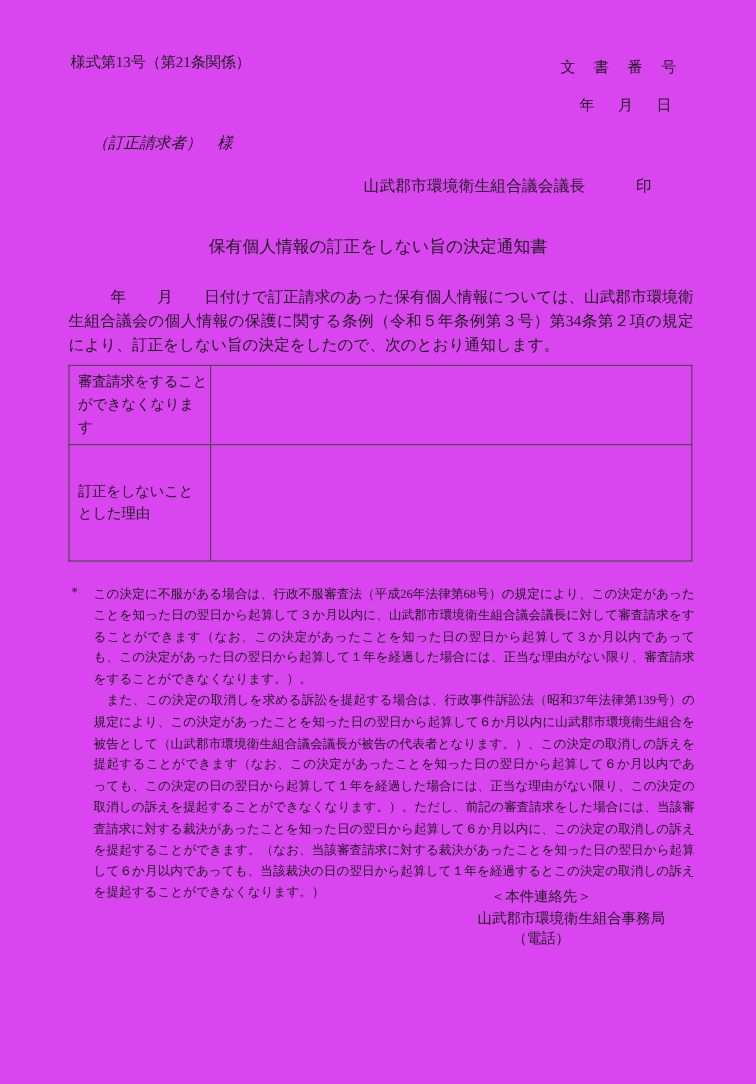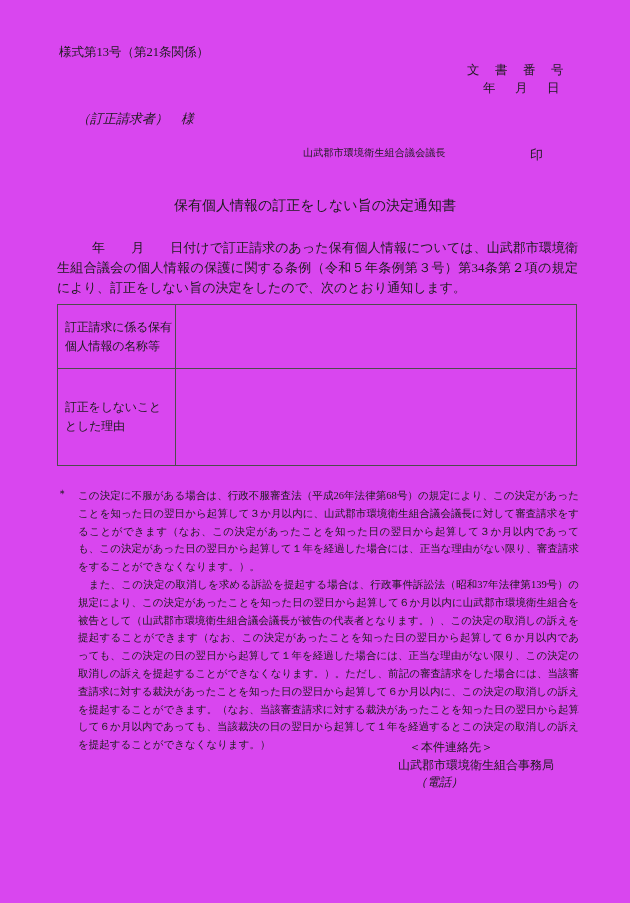--- a/index.html
+++ b/index.html
@@ -15,39 +15,39 @@
     background: #d946ef;
     overflow: hidden;
   }
   .abs { position: absolute; }
 
   .form-number {
     left: 59px; top: 44px;
     font-size: 12.5px;
   }
   .doc-number {
-    right: 65px; top: 62px;
+    right: 65px; top: 48px;
     font-size: 12.5px;
     letter-spacing: 1.5px;
     text-align: left;
   }
   .date-line {
     right: 67px; top: 80px;
     font-size: 12.5px;
     letter-spacing: 3.5px;
     text-align: center;
   }
   .addressee {
     left: 77px; top: 110px;
     font-size: 13px;
     font-style: italic;
   }
   .sender {
     left: 303px; top: 146px;
-    font-size: 10px;
+    font-size: 13px;
     letter-spacing: 0.2px;
   }
   .seal {
     left: 530px; top: 146px;
     font-size: 13px;
   }
   .doc-title {
     left: 0; top: 197px;
     width: 630px;
     text-align: center;
@@ -96,21 +96,21 @@
   }
   .note-text p { margin: 0; }
 
   .contact {
     left: 398px; top: 739px;
     font-size: 12px;
     line-height: 17.6px;
   }
   .contact .c-header { margin-left: 11px; }
   .contact .c-person { margin-left: 17px; }
-  .contact .c-phone  { margin-left: 17px; font-style: italic; }
+  .contact .c-phone  { margin-left: 29px; }
 </style>
 </head>
 <body>
 
 <div class="page">
 
   <div class="abs form-number">様式第13号（第21条関係）</div>
 
   <div class="abs doc-number">文　書　番　号</div>
 
@@ -122,21 +122,21 @@
 
   <div class="abs seal">印</div>
 
   <h1 class="abs doc-title">保有個人情報の訂正をしない旨の決定通知書</h1>
 
   <p class="abs body-par">年　　月　　日付けで訂正請求のあった保有個人情報については、山武郡市環境衛生組合議会の個人情報の保護に関する条例（令和５年条例第３号）第34条第２項の規定により、訂正をしない旨の決定をしたので、次のとおり通知します。</p>
 
   <table class="info-table">
     <tbody>
       <tr class="row-1">
-        <td class="label-cell">訂正請求に係る保有個人情報の名称等</td>
+        <td class="label-cell">審査請求をすることができなくなります</td>
         <td class="value-cell"></td>
       </tr>
       <tr class="row-2">
         <td class="label-cell">訂正をしないこととした理由</td>
         <td class="value-cell"></td>
       </tr>
     </tbody>
   </table>
 
   <div class="abs note-marker">＊</div>

